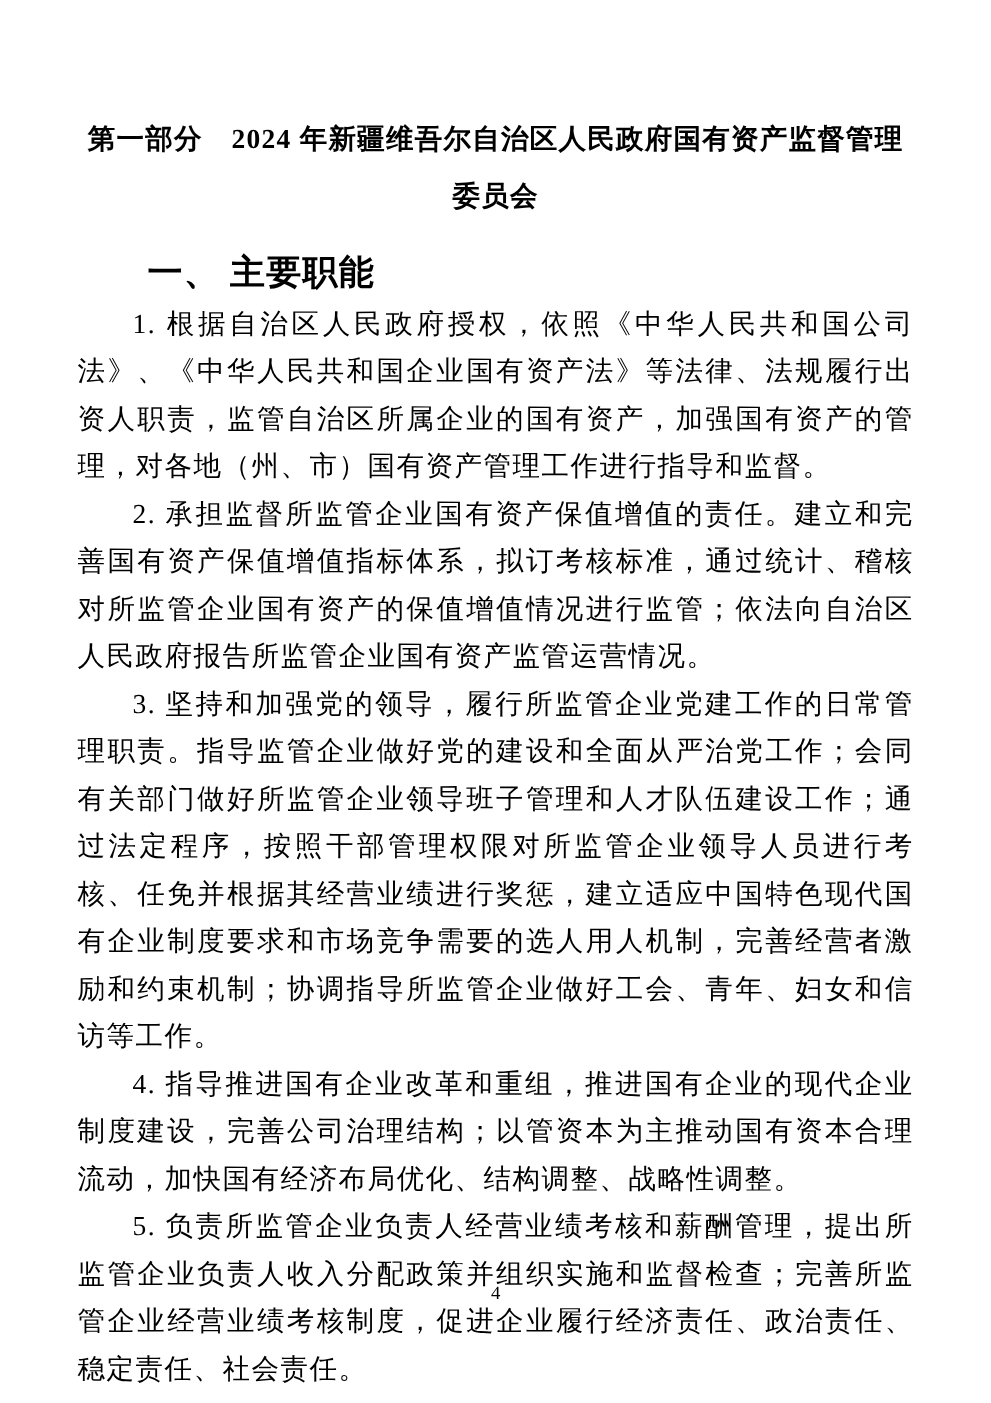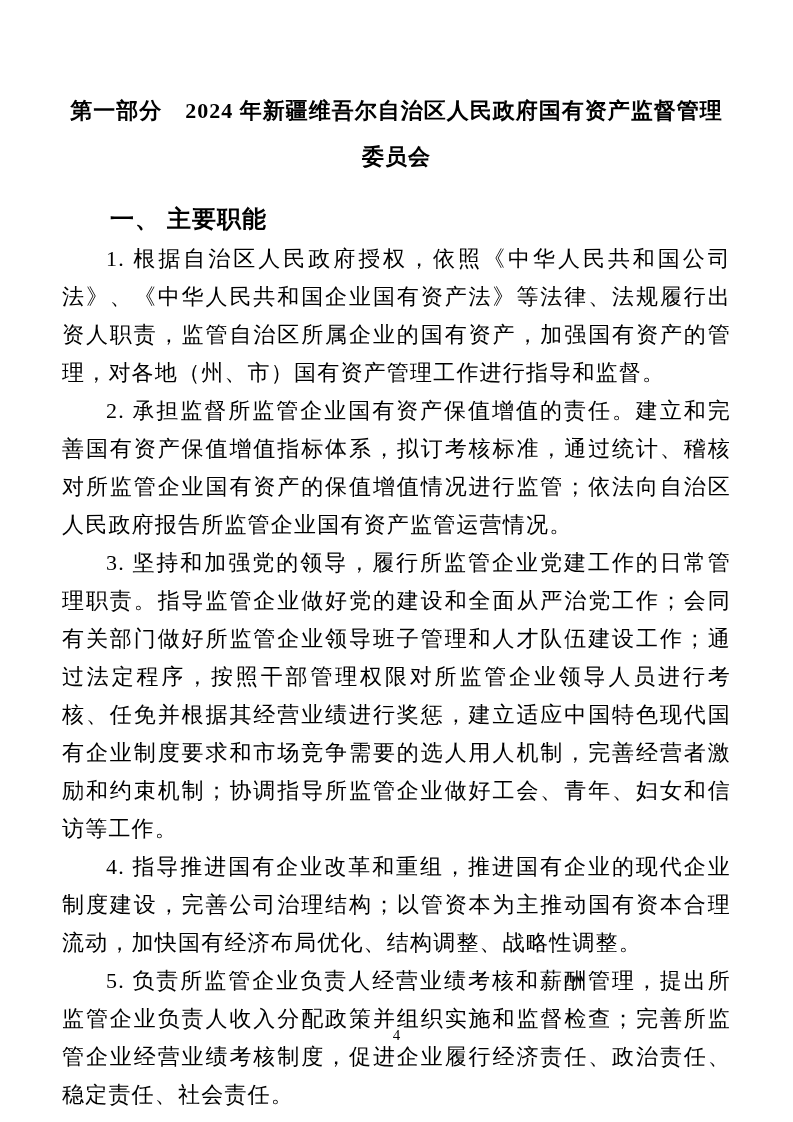--- a/index.html
+++ b/index.html
@@ -21,21 +21,21 @@
   }
   .doc-title {
     font-size: 22px;
     font-weight: bold;
     text-align: center;
     line-height: 46px;
     letter-spacing: 1px;
     margin: 0;
   }
   .section-heading {
-    font-size: 24px;
+    font-size: 28px;
     font-weight: bold;
     line-height: 38px;
     margin: 20px 0 0 0;
     text-indent: 2em;
     letter-spacing: 1px;
   }
   .body-text {
     margin-top: 2px;
   }
   .body-text p {

